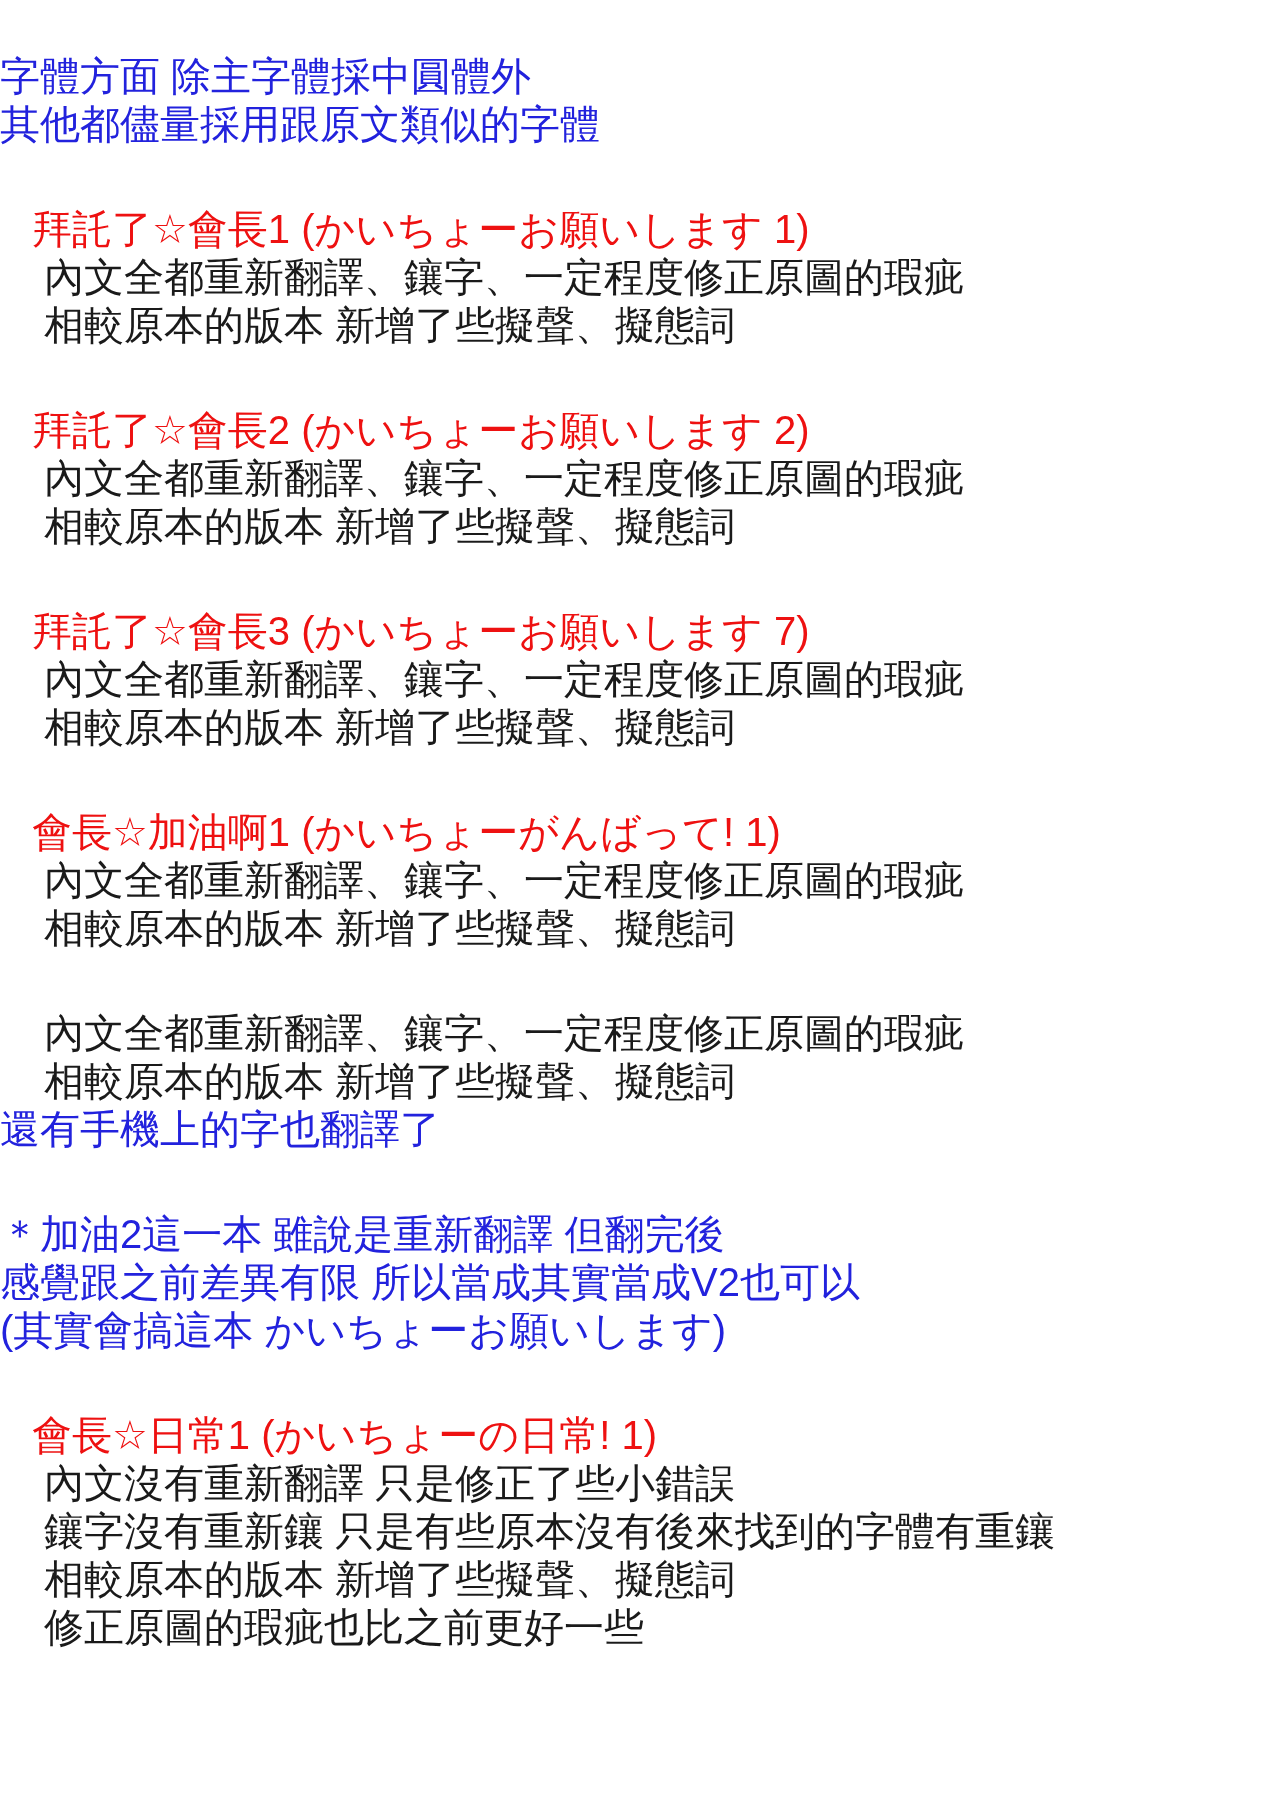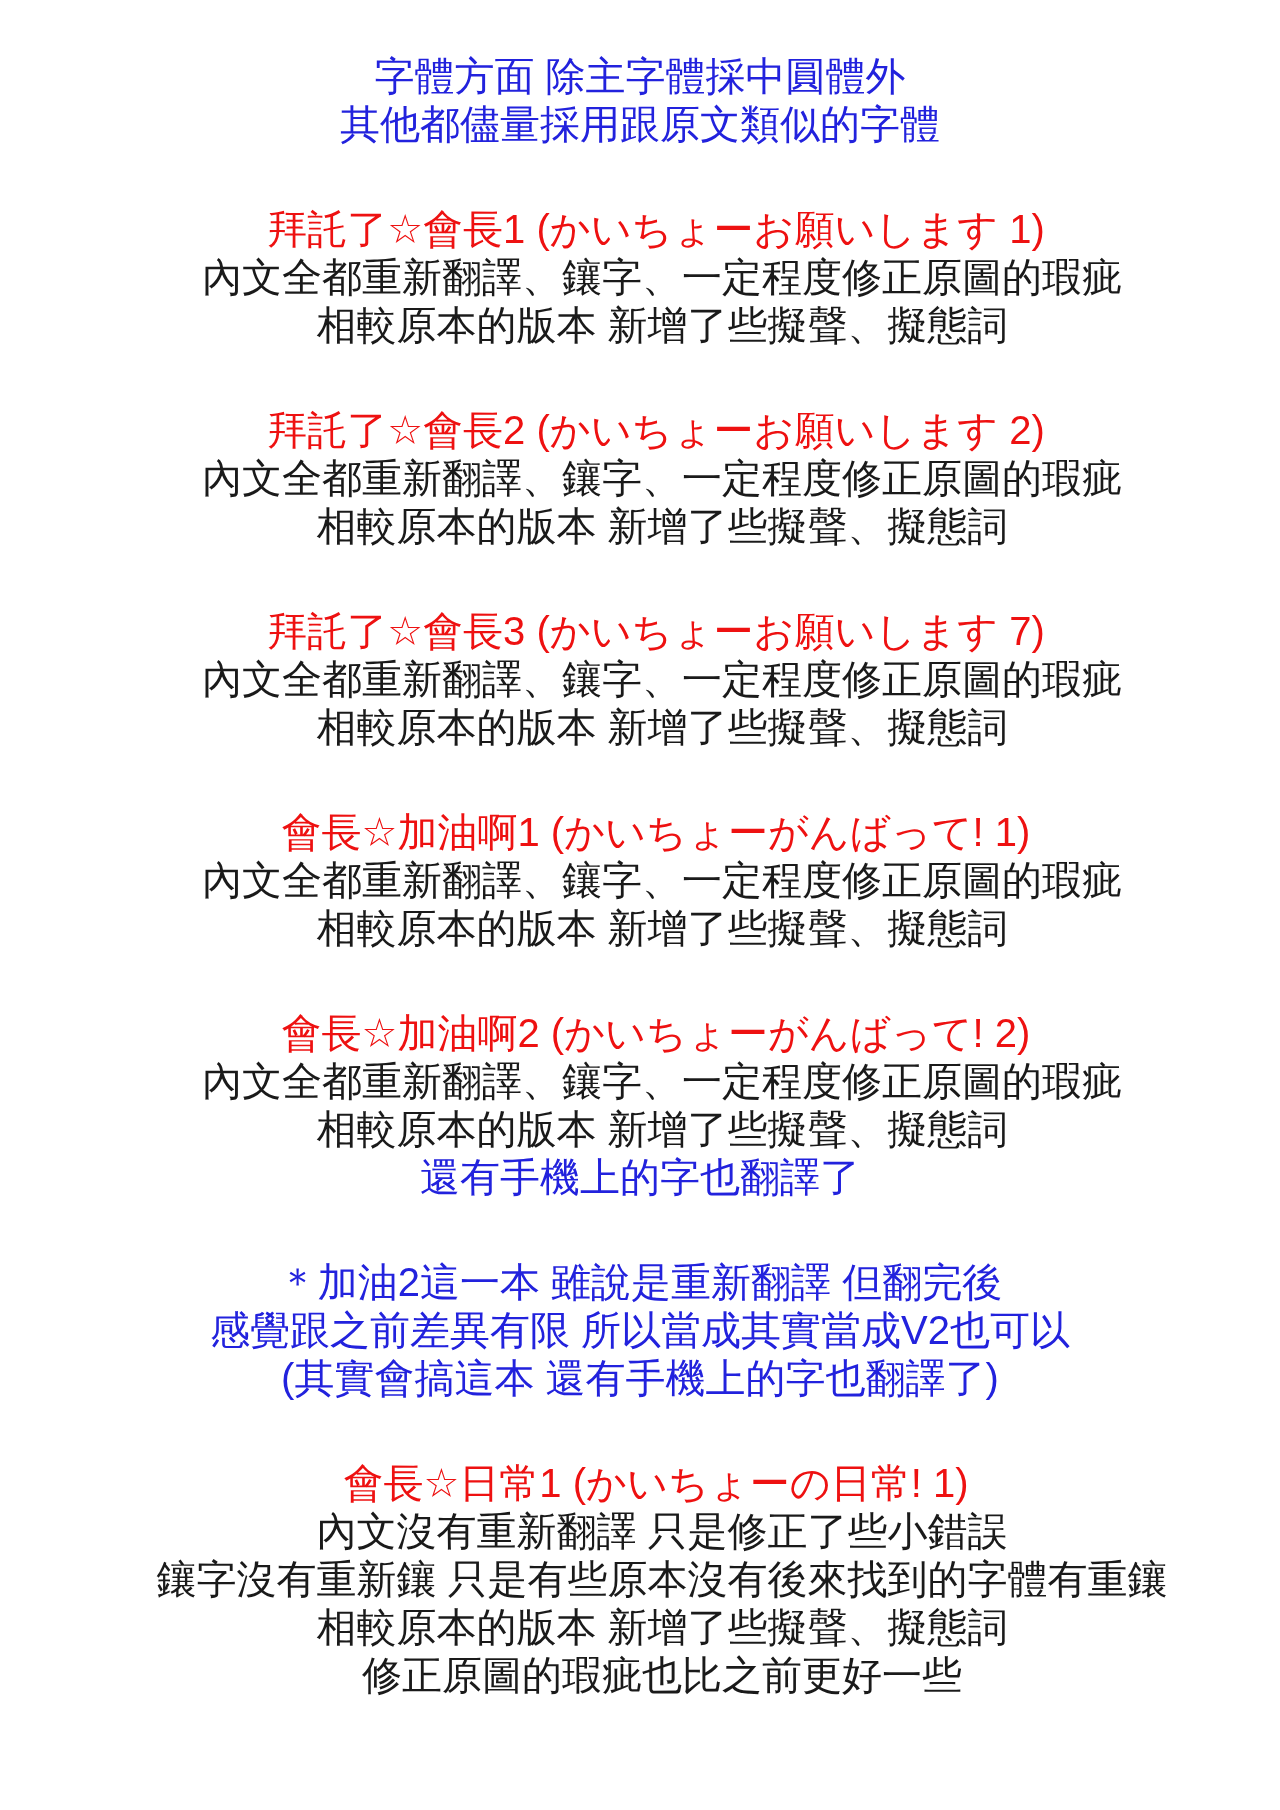--- a/index.html
+++ b/index.html
@@ -11,21 +11,20 @@
     width: 1280px;
     height: 1810px;
     overflow: hidden;
     font-family: "Liberation Sans", "DejaVu Sans", sans-serif;
   }
   .doc {
     box-sizing: border-box;
     width: 1280px;
     height: 1268px;
     padding-top: 52px;
-    text-align: center;
     font-size: 40px;
     line-height: 48px;
     font-weight: 500;
     letter-spacing: 0px;
     white-space: nowrap;
   }
   .block {
     margin: 0 0 57px 0;
   }
   .block:last-child {
@@ -61,29 +60,28 @@
         <div class="line red">拜託了☆會長3 (かいちょーお願いします 7)</div>
         <div class="line black">內文全都重新翻譯、鑲字、一定程度修正原圖的瑕疵</div>
         <div class="line black">相較原本的版本 新增了些擬聲、擬態詞</div>
       </div>
       <div class="block">
         <div class="line red">會長☆加油啊1 (かいちょーがんばって! 1)</div>
         <div class="line black">內文全都重新翻譯、鑲字、一定程度修正原圖的瑕疵</div>
         <div class="line black">相較原本的版本 新增了些擬聲、擬態詞</div>
       </div>
       <div class="block">
-        <div class="line red">會長☆加油啊2 (かいちょーがんばって! 2)</div>
         <div class="line black">內文全都重新翻譯、鑲字、一定程度修正原圖的瑕疵</div>
         <div class="line black">相較原本的版本 新增了些擬聲、擬態詞</div>
         <div class="line blue">還有手機上的字也翻譯了</div>
       </div>
       <div class="block">
         <div class="line blue">＊加油2這一本 雖說是重新翻譯 但翻完後</div>
         <div class="line blue">感覺跟之前差異有限 所以當成其實當成V2也可以</div>
-        <div class="line blue">(其實會搞這本 還有手機上的字也翻譯了)</div>
+        <div class="line blue">(其實會搞這本 かいちょーお願いします)</div>
       </div>
       <div class="block">
         <div class="line red">會長☆日常1 (かいちょーの日常! 1)</div>
         <div class="line black">內文沒有重新翻譯 只是修正了些小錯誤</div>
         <div class="line black">鑲字沒有重新鑲 只是有些原本沒有後來找到的字體有重鑲</div>
         <div class="line black">相較原本的版本 新增了些擬聲、擬態詞</div>
         <div class="line black">修正原圖的瑕疵也比之前更好一些</div>
       </div>
     </div>
 </div>

